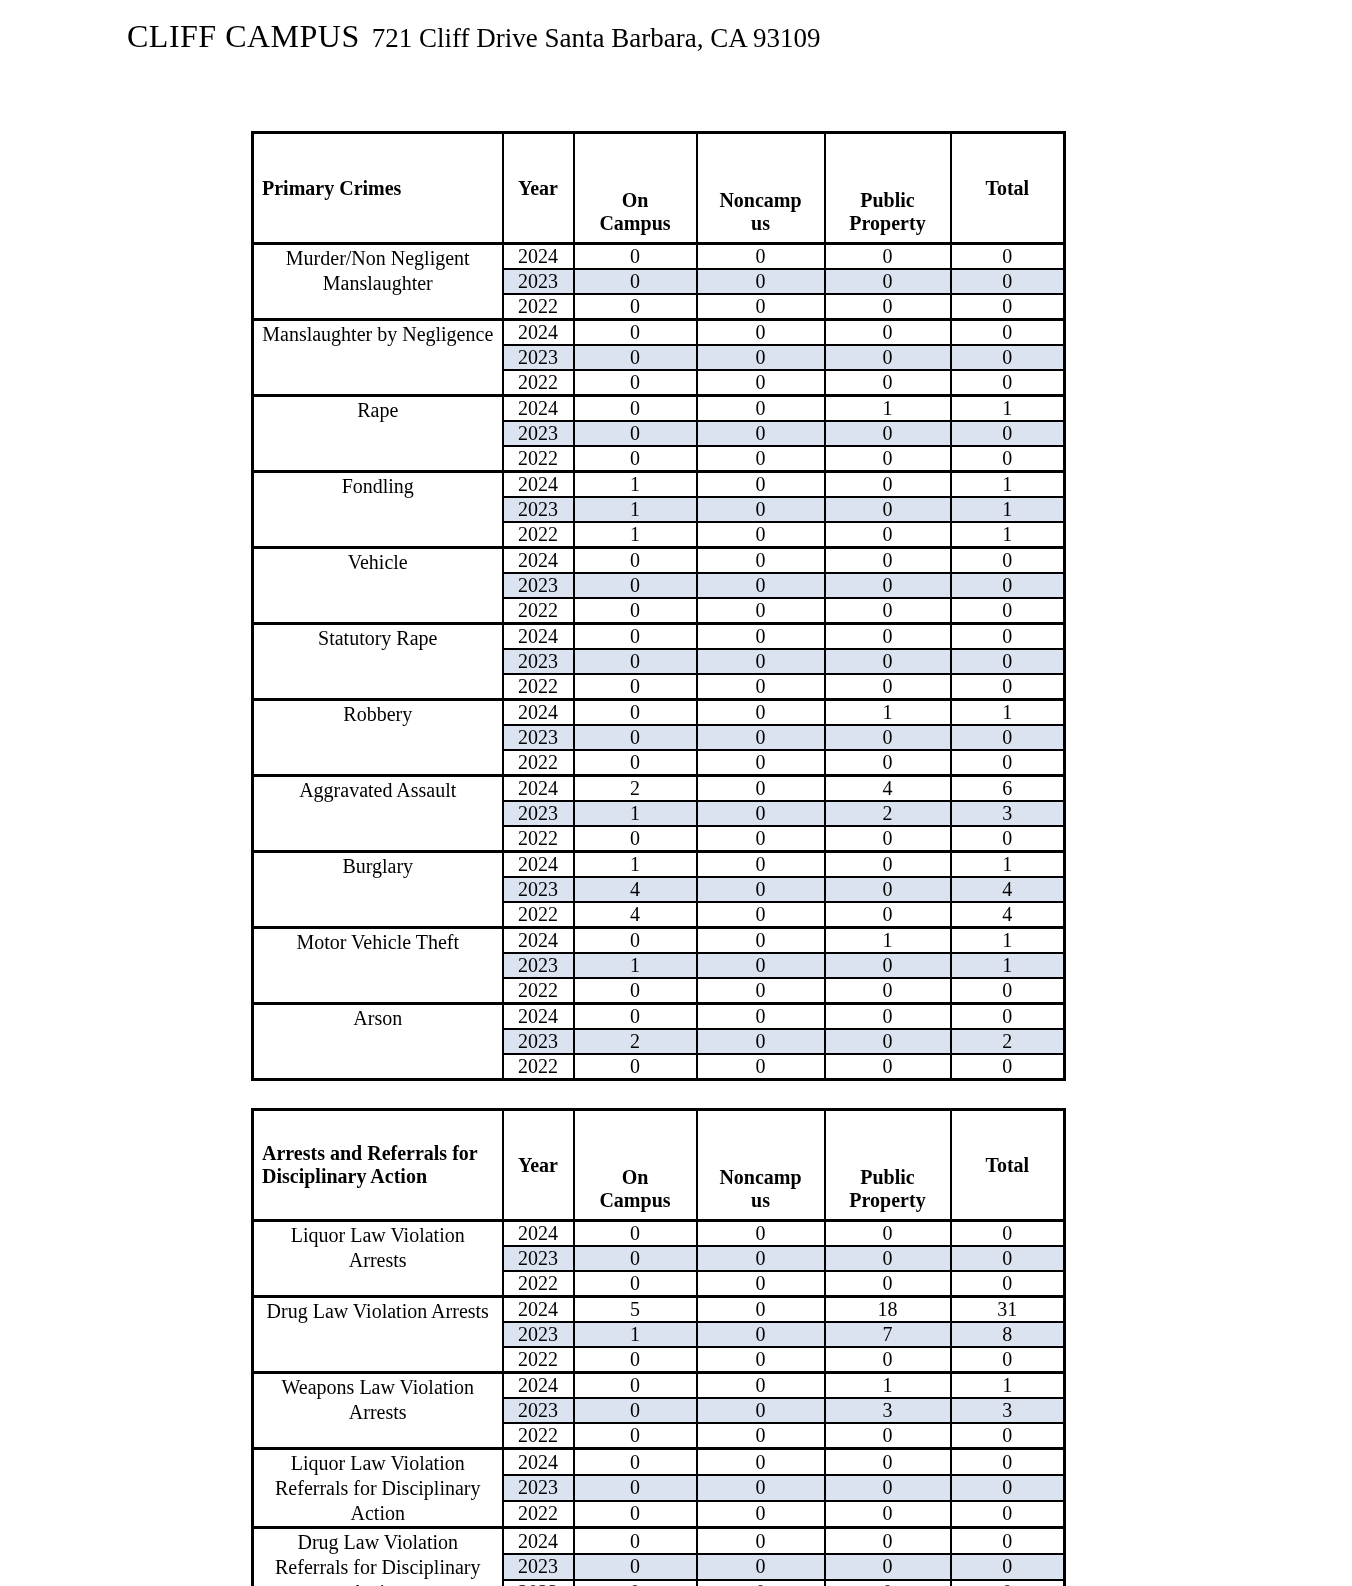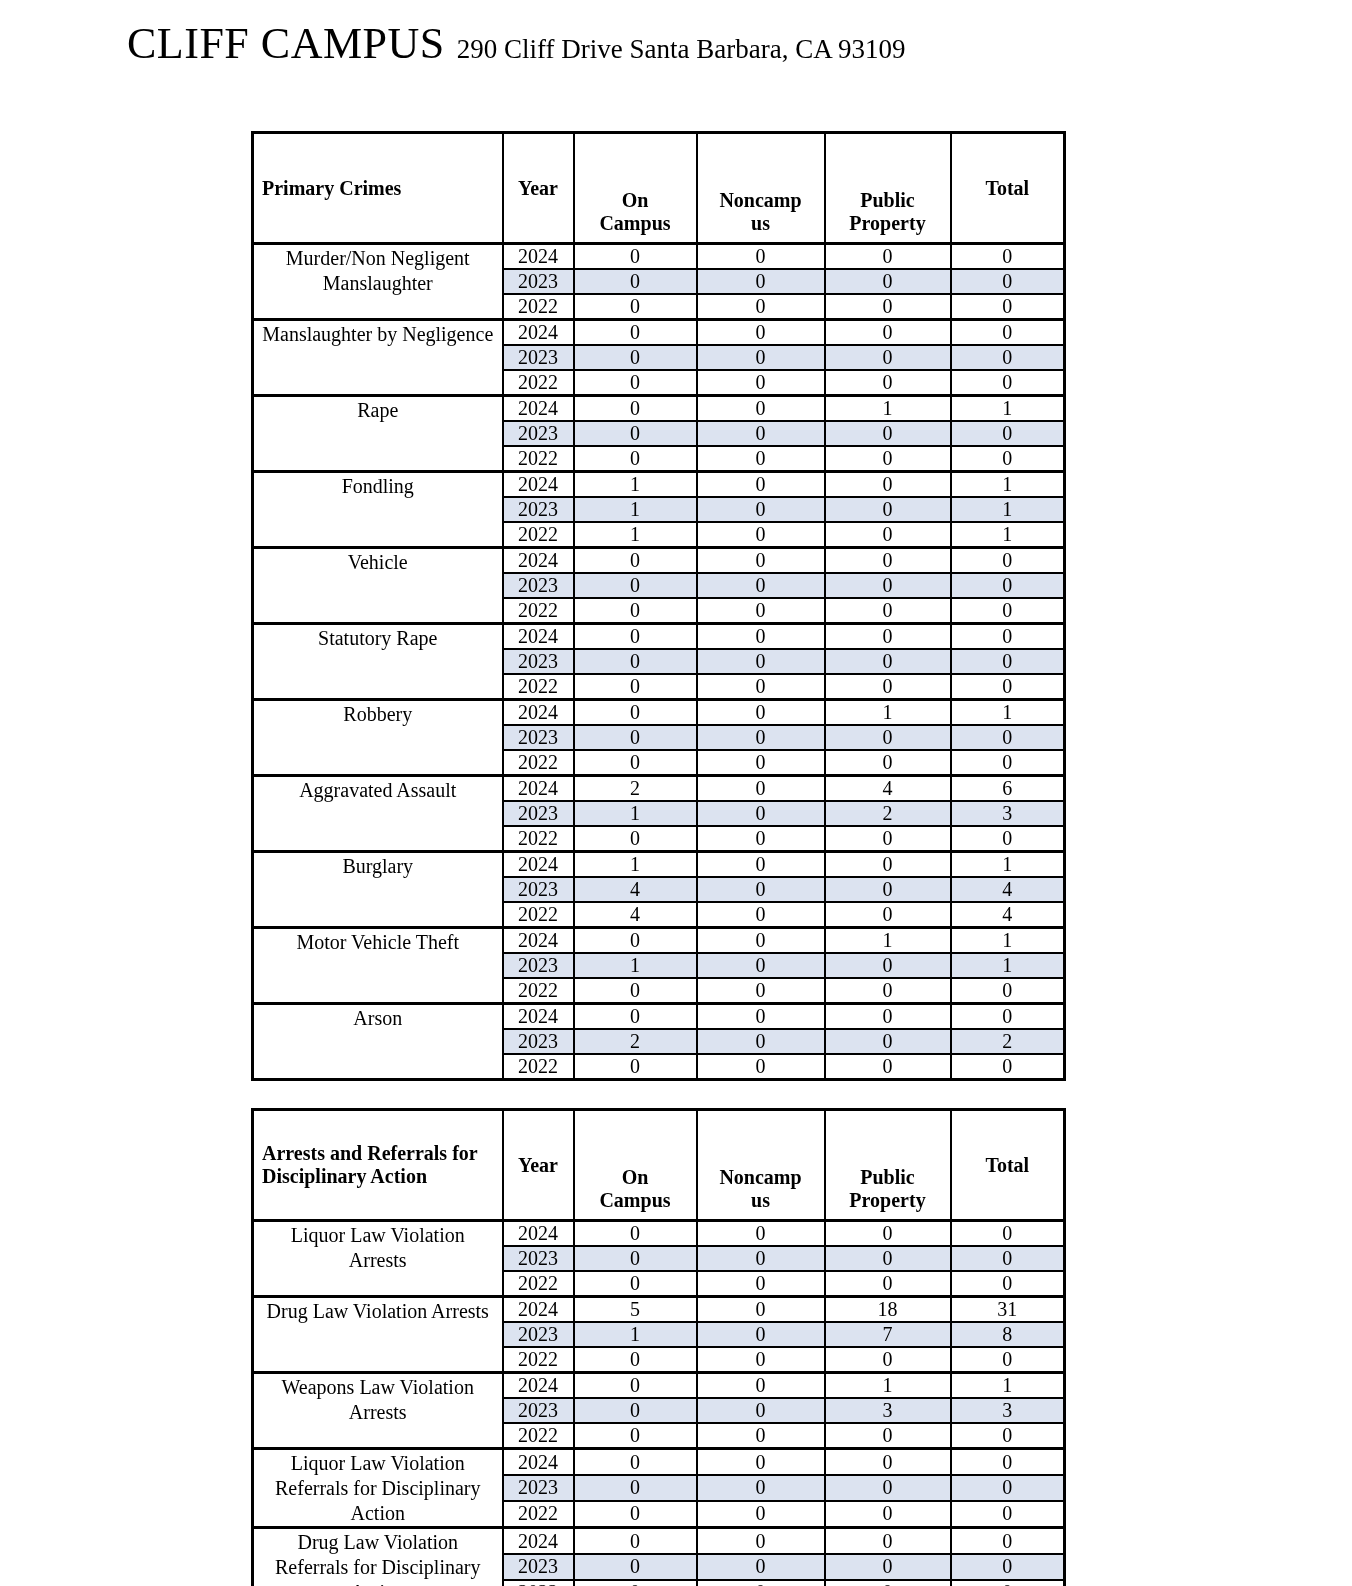--- a/index.html
+++ b/index.html
@@ -16,21 +16,21 @@
     background: #ffffff;
     overflow: hidden;
   }
   .doc-header {
     position: absolute;
     left: 127px;
     top: 18px;
     white-space: nowrap;
   }
   .campus {
-    font-size: 44px;
+    font-size: 32px;
     letter-spacing: 0.5px;
   }
   .address {
     font-size: 27px;
     margin-left: 8px;
   }
   table.crime-table {
     position: absolute;
     left: 251px;
     border-collapse: collapse;
@@ -85,21 +85,21 @@
   .w-noncampus { width: 92px; word-break: break-all; }
   .w-public { width: 82px; }
 </style>
 </head>
 <body>
 
 <div class="page">
 
   <div class="doc-header">
     <span class="campus">CLIFF CAMPUS</span>
-    <span class="address">290 Cliff Drive Santa Barbara, CA 93109</span>
+    <span class="address">721 Cliff Drive Santa Barbara, CA 93109</span>
   </div>
 
   <table class="crime-table t1">
     <colgroup>
       <col style="width:250px">
         <col style="width:71px">
         <col style="width:123px">
       <col style="width:128px">
         <col style="width:126px">
         <col style="width:114px">

